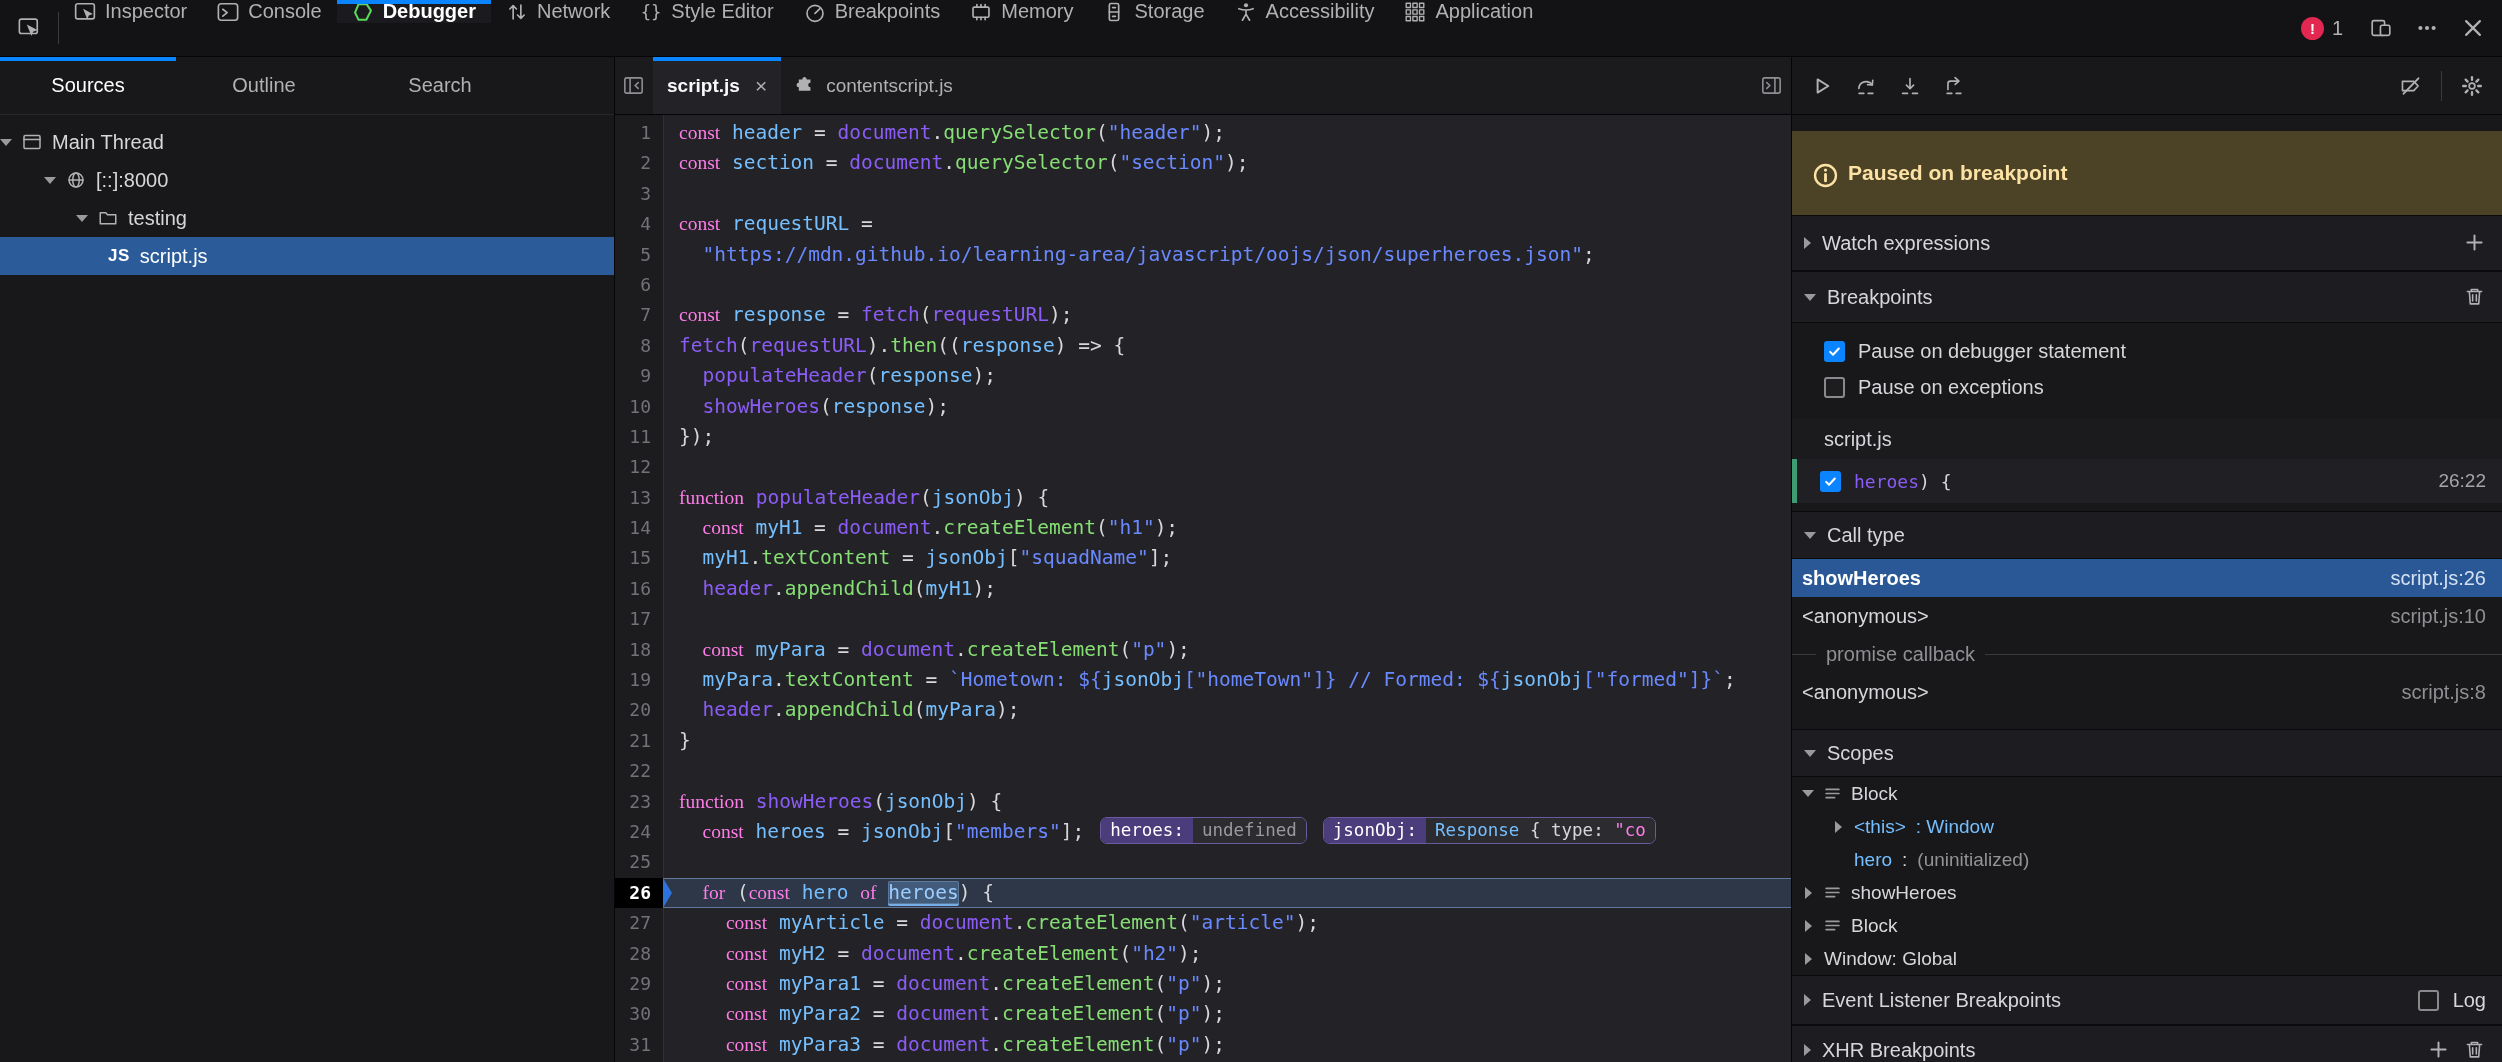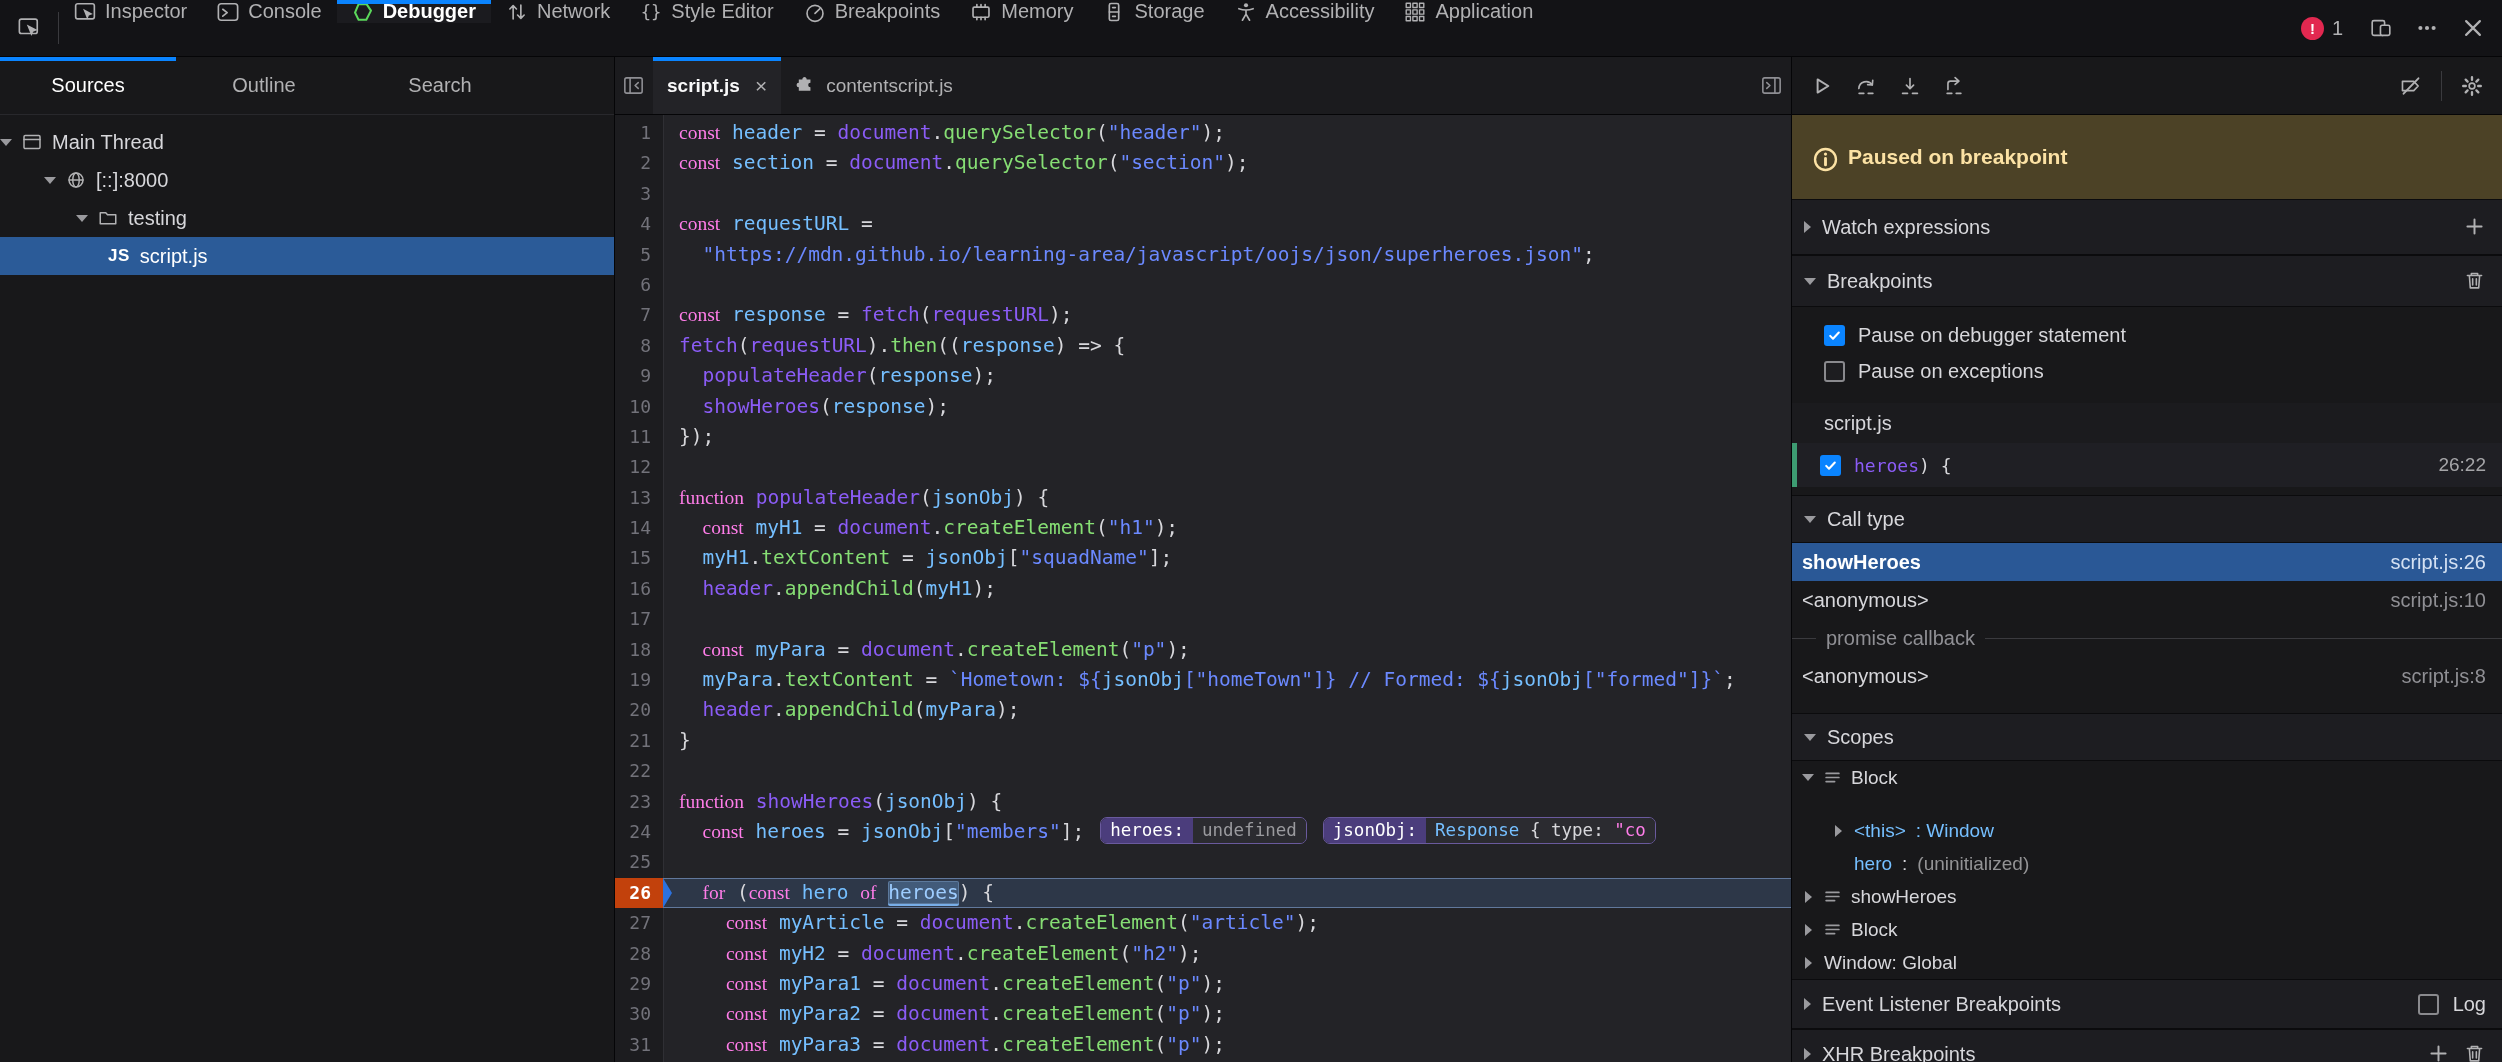--- a/index.html
+++ b/index.html
@@ -56,35 +56,35 @@
         overflow:hidden;padding-top:3px;}
   .code::before{content:"";position:absolute;left:0;top:0;bottom:0;width:48px;background:#1c1c1f;border-right:1px solid #2f2f34;}
   .lines{position:relative;}
   .line{display:flex;height:30.4px;white-space:pre;}
   .ln{width:48px;flex:none;text-align:right;padding-right:12px;color:#72727a;font-size:18px;box-sizing:border-box;position:relative;}
   .lc{flex:1;padding-left:16px;color:#d7d7db;overflow:hidden;}
   .tk-k{color:#ff7de9;font-family:Liberation Serif, serif;}.tk-d{color:#75bfff;}.tk-v{color:#8b5cf6;text-align:right;}.tk-p{color:#86de74;}
   .tk-s{color:#6b89ff;}.tk-t{color:#d7d7db;}
   .tk-sel{color:#9ecdff;background:rgba(110,166,225,.33);box-shadow:0 2px 0 #78aee8,inset 0 0 0 1px rgba(160,200,245,.28);border-radius:2px;}
   .line.active .lc{background:rgba(70,102,150,.30);box-shadow:inset 0 1px 0 rgba(140,175,226,.55),inset 0 -1px 0 rgba(140,175,226,.55);}
-  .line.active .ln{background:#c2410c;color:#fff;font-weight:700;}
+  .line.active .ln{background:#000000;color:#fff;font-weight:700;}
   .line.active .ln::after{content:"";position:absolute;right:-9px;top:0;border-top:15.2px solid transparent;
        border-bottom:15.2px solid transparent;border-left:9px solid #2d72dd;z-index:2;}
   .pill{display:inline-flex;align-items:center;margin-left:16px;border:1px solid #6a5a9e;border-radius:7px;overflow:hidden;
         font-size:17.5px;line-height:25px;vertical-align:middle;transform:translateY(-2px);}
   .pill .pl{background:#4b3d7c;color:#fff;padding:0 9px;}
   .pill .pv{background:#2b2b30;padding:0 9px;}
   .pv-undef{color:#9a9a9e;}.pv-obj{color:#75bfff;}.pv-plain{color:#d7d7db;}.pv-pstr{color:#ff7de9;}
   
   .rtoolbar{height:57px;flex:none;border-bottom:1px solid #050507;display:flex;align-items:center;padding:0 10px;gap:4px;background:#18181a;}
   .rbtn{width:40px;height:40px;display:flex;align-items:center;justify-content:center;color:#b1b1b3;background:none;border:none;}
   .rbtn svg{width:22px;height:22px;}
   .rsp{flex:1;}
   .banner{height:84px;flex:none;background:#4c4226;color:#fce2a4;display:flex;align-items:center;gap:14px;padding:0 20px;
-          font-weight:700;font-size:21px;}
+          font-weight:700;font-size:21px;margin-top:16px;}
   .banner svg{width:27px;height:27px;flex:none;}
   .acch{display:flex;align-items:center;gap:11px;padding:0 12px;background:#1d1d21;color:#d7d7db;flex:none;
         border-top:1px solid #0b0b0d;border-bottom:1px solid #0b0b0d;}
   .acch .hicons{margin-left:auto;display:flex;align-items:center;gap:14px;color:#b1b1b3;padding-right:4px;}
   .acch .hicons svg{width:21px;height:21px;}
   .h54{height:54px;}.h50{height:50px;}.h46{height:46px;}.h48{height:48px;}
   .cb{width:21px;height:21px;border-radius:3px;flex:none;box-sizing:border-box;display:flex;align-items:center;justify-content:center;}
   .cb.on{background:#0a84ff;}
   .cb.off{border:2px solid #8a8a8e;background:#1d1d20;}
   .cb svg{width:15px;height:15px;}
@@ -533,21 +533,21 @@
             <span class="twslot">
               <span class="tw open"></span>
             </span>
             <span class="blocki">
               <svg viewBox="0 0 16 16" fill="none" stroke="currentColor" stroke-width="1.2" stroke-linecap="round" stroke-linejoin="round">
                 <path d="M2 4.2 14 4.2 M2 8 14 8 M2 11.8 10 11.8" stroke-width="1.6"></path>
               </svg>
             </span>
             <span class="sc-plain">Block</span>
           </div>
-          <div class="scoperow" style="padding-left: 40px; margin-top: 20px;">
+          <div class="scoperow" style="padding-left: 40px;">
             <span class="twslot">
               <span class="tw closed"></span>
             </span>
             <span class="sc-blue">&lt;this&gt;</span>
             <span class="sc-blue">: Window</span>
           </div>
           <div class="scoperow" style="padding-left: 40px;">
             <span class="twslot"></span>
             <span class="sc-blue">hero</span>
             <span class="sc-plain">: </span>

